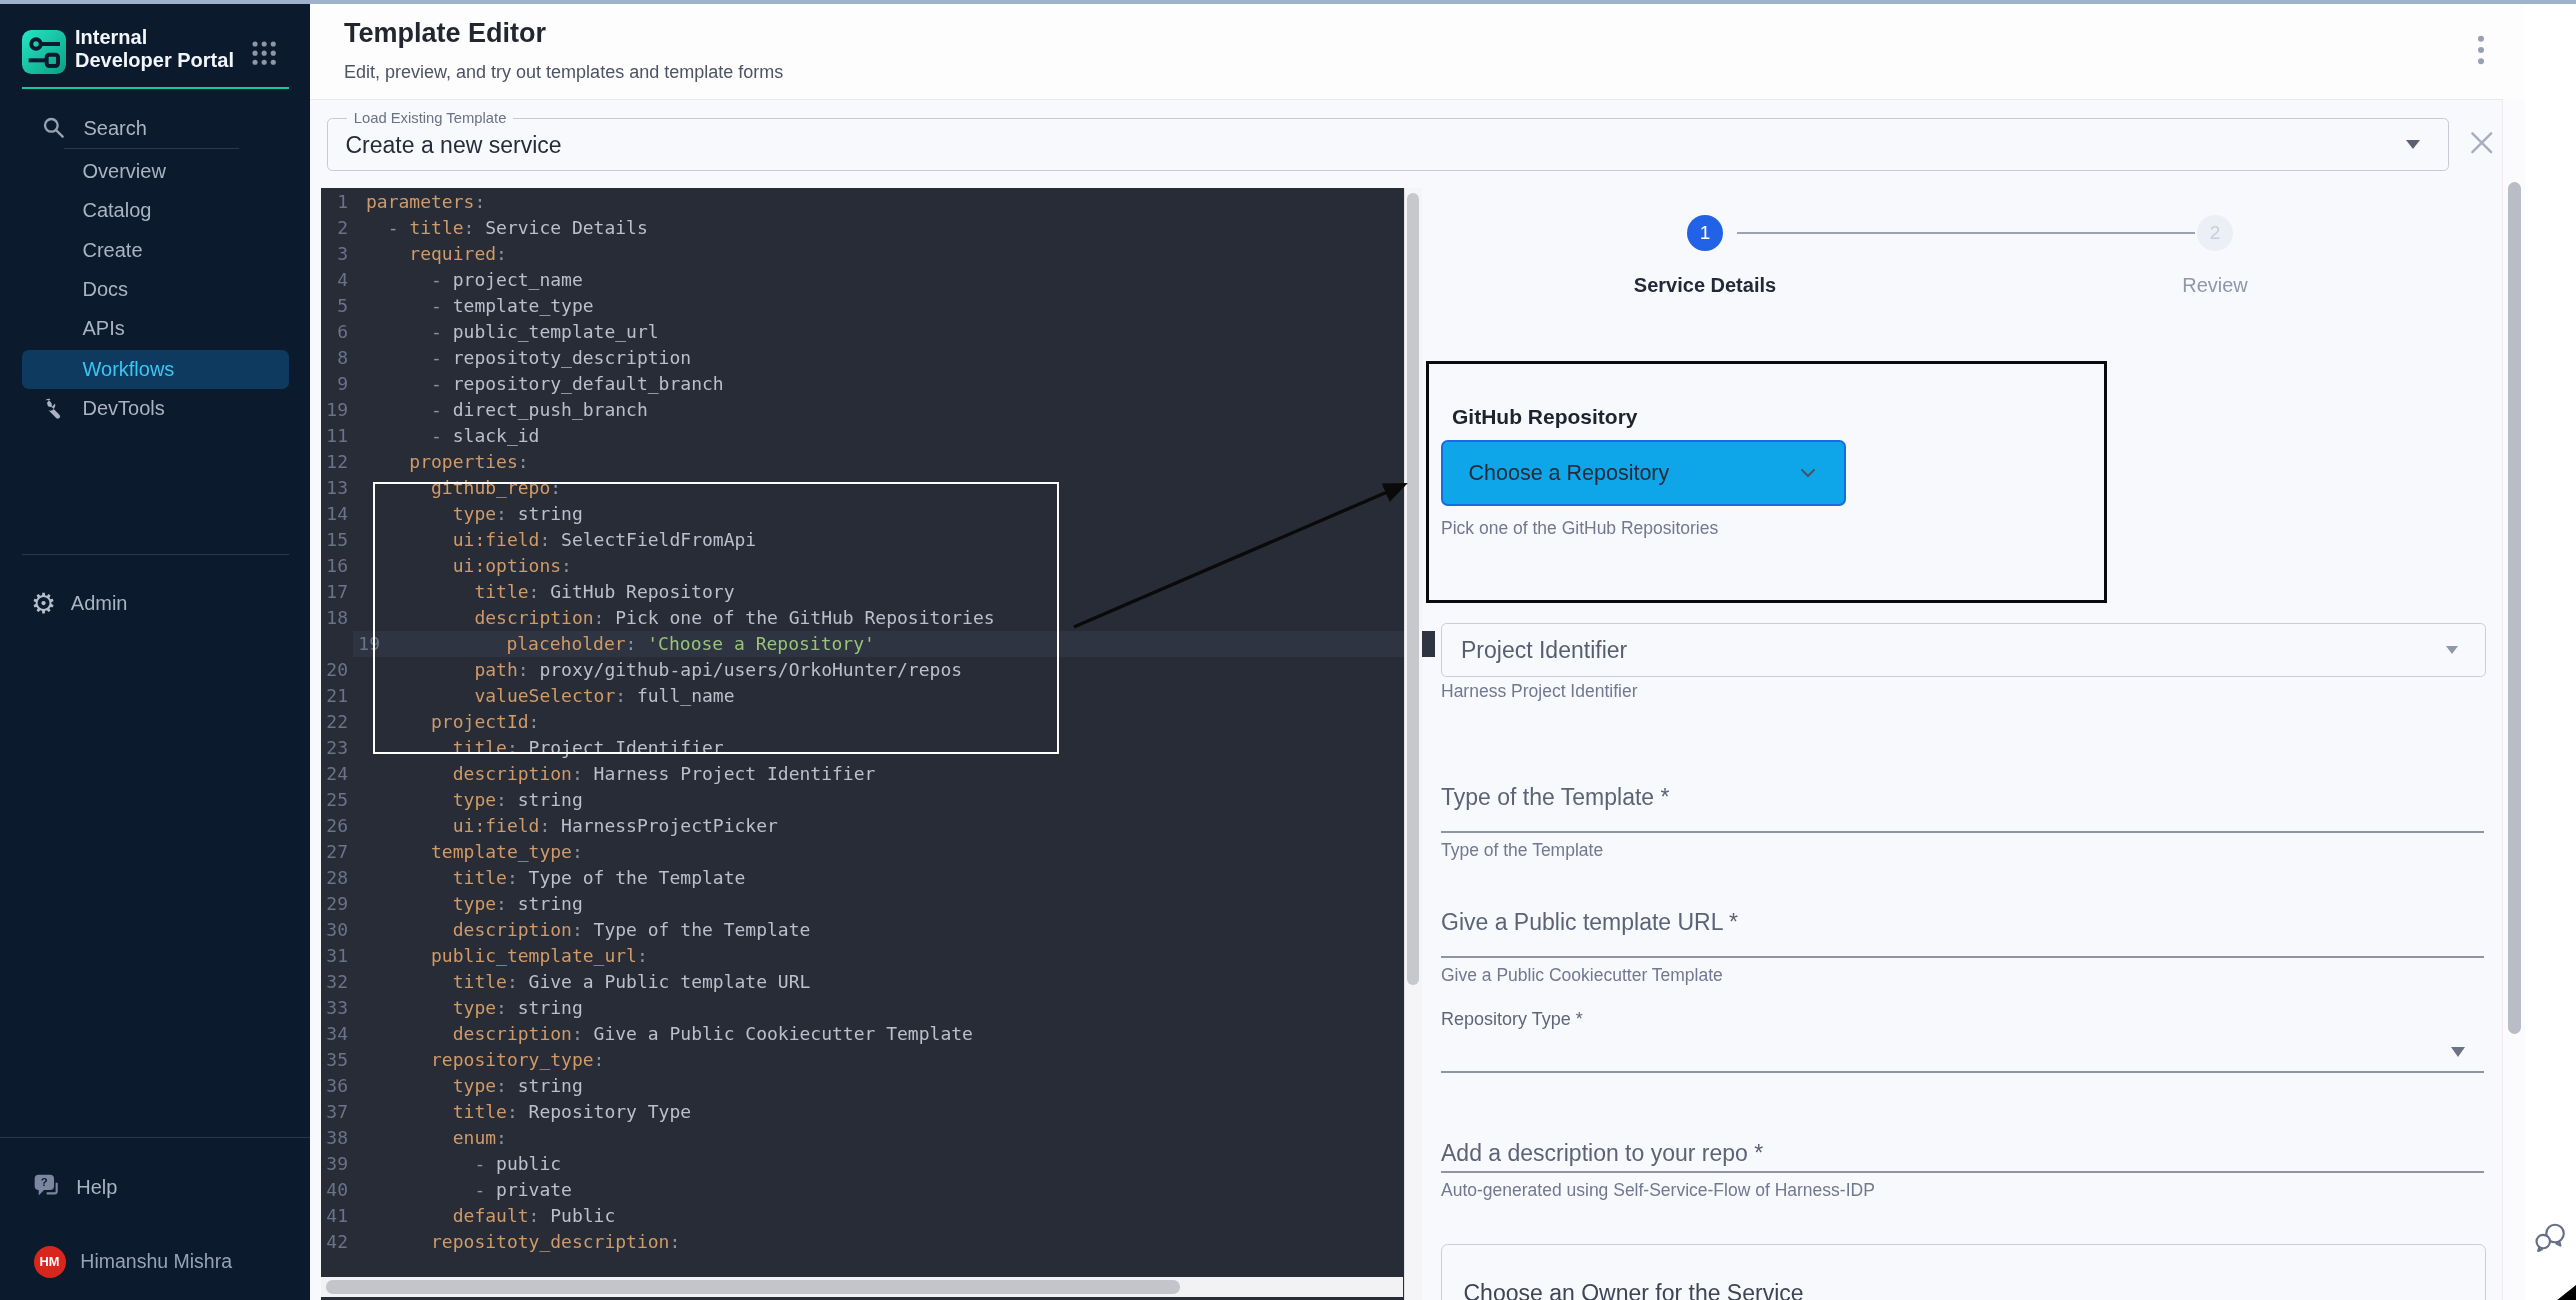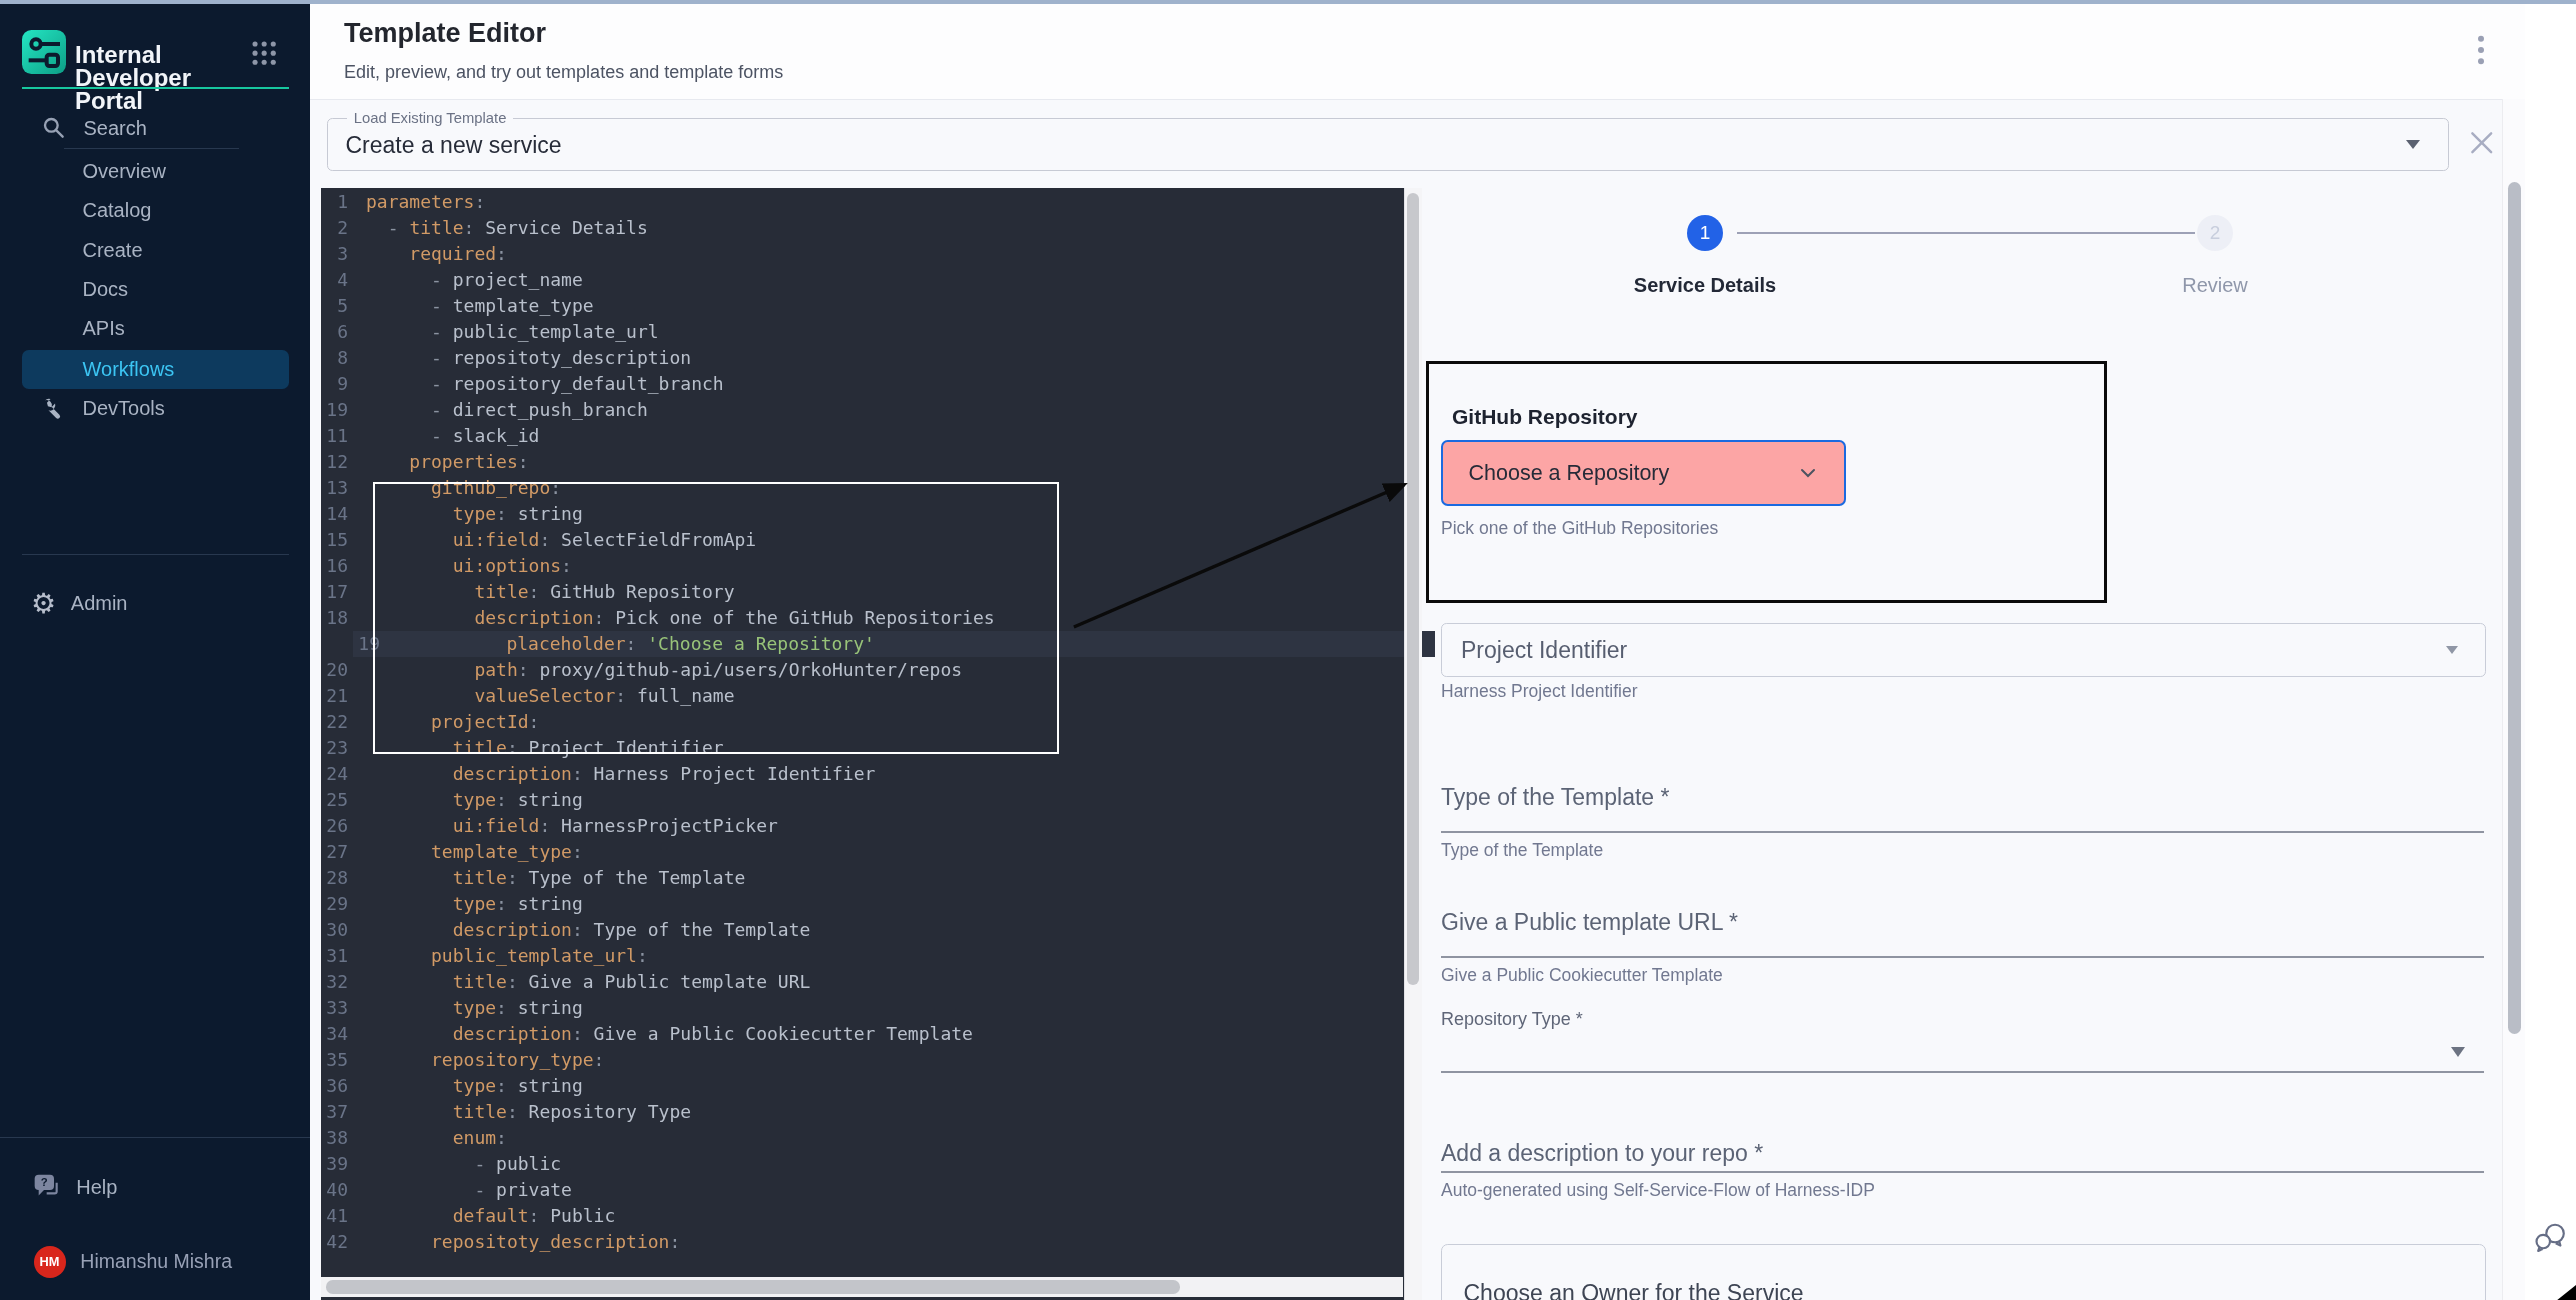--- a/index.html
+++ b/index.html
@@ -7,22 +7,22 @@
          font-family:"Liberation Sans",sans-serif;background:#f8f9fc;}
   .abs{position:absolute;}
 
   
   .top-strip{left:0;top:0;width:2576px;height:4px;background:#9fb2cc;}
 
   
   .sidebar{left:0;top:4px;width:310px;height:1297px;background:#0c1a2e;}
   .logo-tile{left:21.5px;top:25.5px;width:44px;height:44px;border-radius:9.4px;
              background:linear-gradient(135deg,#24e6c3,#0d9e86);}
-  .logo-title{left:75px;top:21.5px;width:168px;font-size:24px;line-height:23px;
-              font-weight:600;color:#f2f5f9;margin-top:17px;}
+  .logo-title{left:75px;top:21.5px;width:168px;font-size:20px;line-height:23px;
+              font-weight:600;color:#f2f5f9;}
   .grid-icon{left:251px;top:36px;}
   .teal-divider{left:21.5px;top:83px;width:267px;height:2px;background:#17c79f;}
   .search-row{left:21.5px;top:105px;width:267px;height:39px;display:flex;align-items:center;}
   .search-icon{margin-left:20px;}
   .search-label{margin-left:18px;font-size:20px;color:#aab4c4;}
   .sb-divider{left:64px;top:144px;width:175px;height:1.3px;background:#28384f;}
   .sb-divider2{left:21.5px;top:550px;width:267px;height:1.3px;background:#28384f;}
   .sb-divider3{left:0px;top:1133px;width:310px;height:1.3px;background:#28384f;}
   .nav-item{position:absolute;left:21.5px;width:267px;height:39px;border-radius:6.7px;
             display:flex;align-items:center;font-size:20px;color:#a9b3c3;cursor:pointer;}
@@ -84,21 +84,21 @@
                display:flex;align-items:center;justify-content:center;font-size:19px;}
   .step-circle.active{background:#2262e7;color:#ffffff;}
   .step-circle.inactive{background:#edeff6;color:#c8cedd;}
   .step-line{left:1737px;top:232px;width:458px;height:2px;background:#9da1b6;}
   .step-label{position:absolute;width:268px;text-align:center;font-size:20px;}
   .step-label.active{color:#232937;font-weight:600;}
   .step-label.inactive{color:#8f97aa;font-weight:400;}
 
   .black-box{left:1426px;top:361px;width:675px;height:236px;border:3.4px solid #0b0b0b;z-index:20;}
   .gh-label{left:1452px;top:405px;font-size:21px;font-weight:700;color:#1e2330;}
-  .gh-dropdown{left:1441px;top:440px;width:401px;height:62px;background:#fca5a5;
+  .gh-dropdown{left:1441px;top:440px;width:401px;height:62px;background:#0ea5e9;
                border:2px solid #1a6ae0;border-radius:6.7px;cursor:pointer;}
   .gh-value{position:absolute;left:25.5px;top:50%;transform:translateY(-50%);
             font-size:21.5px;color:#262b38;}
   .gh-chevron{position:absolute;right:28px;top:26px;}
   .caption{position:absolute;font-size:17.5px;color:#717890;}
 
   .proj-select{left:1441px;top:623px;width:1043px;height:52px;border:1.3px solid #c9cdd8;
                border-radius:5.4px;cursor:pointer;}
   .proj-value{position:absolute;left:19px;top:50%;transform:translateY(-50%);
               font-size:23px;color:#575e70;}

